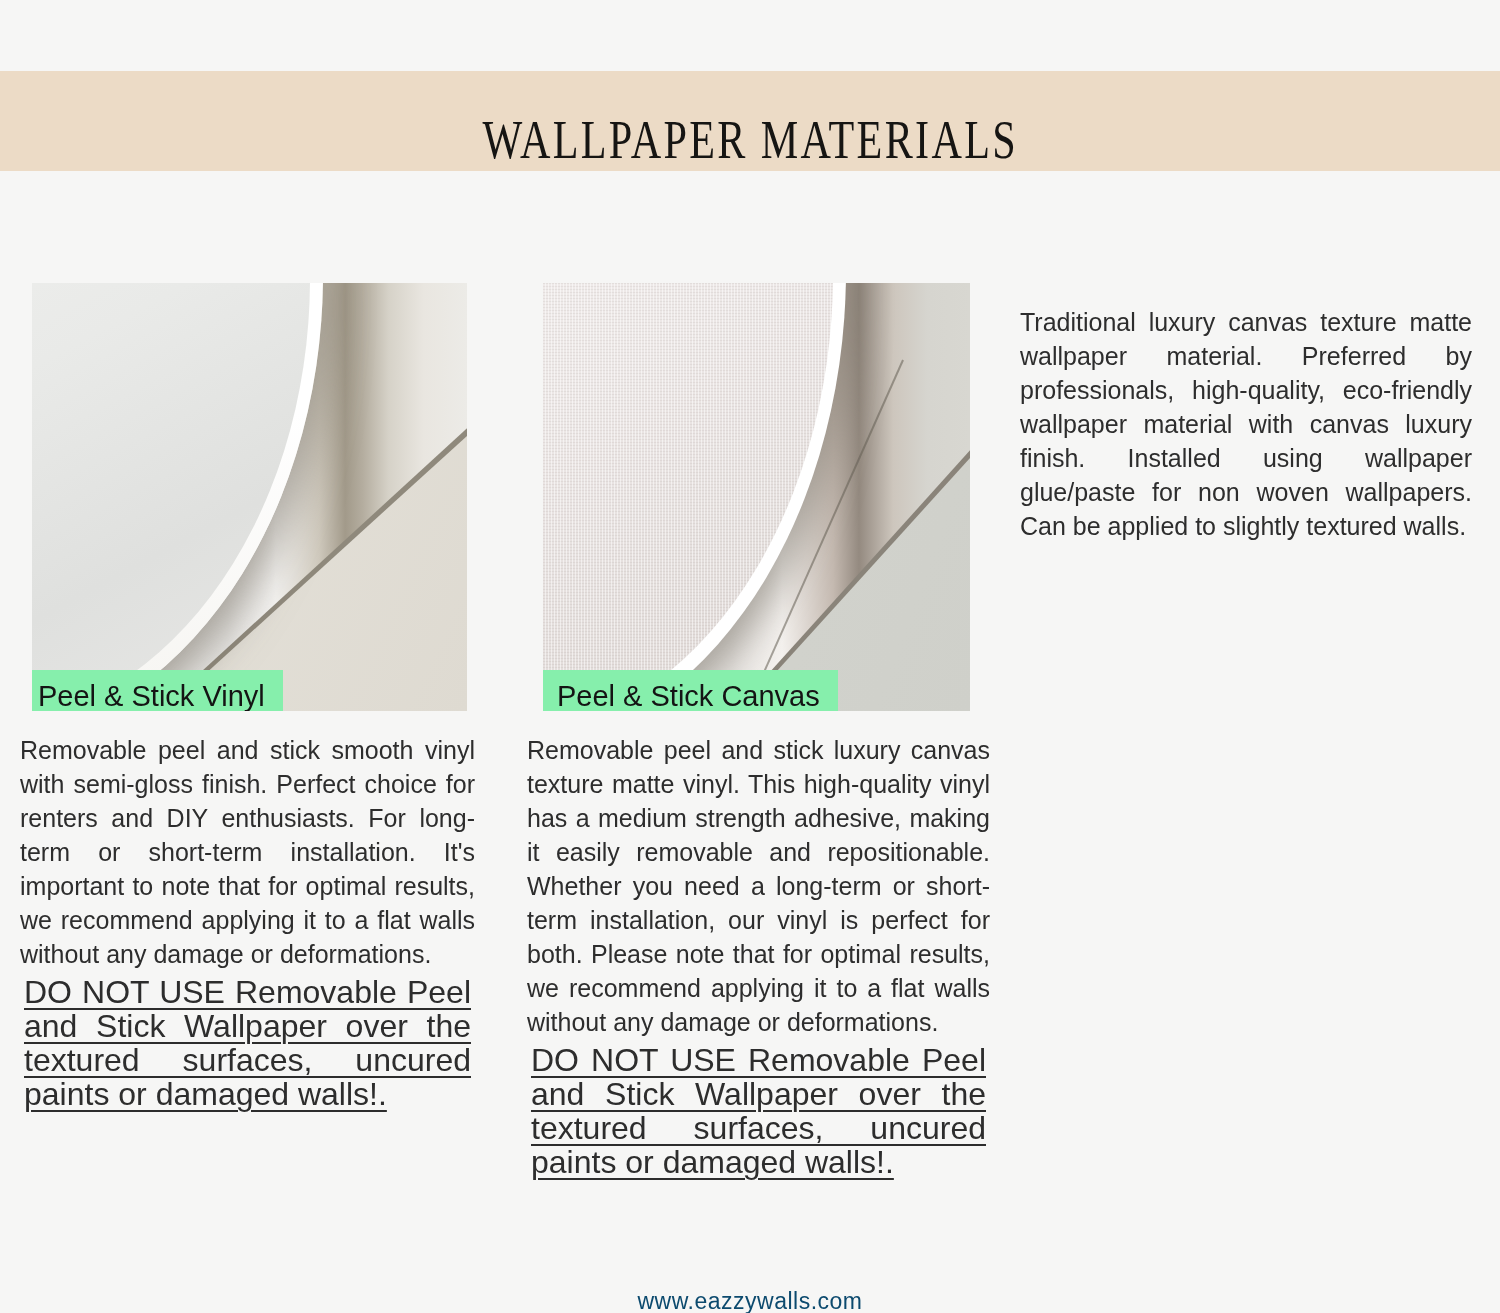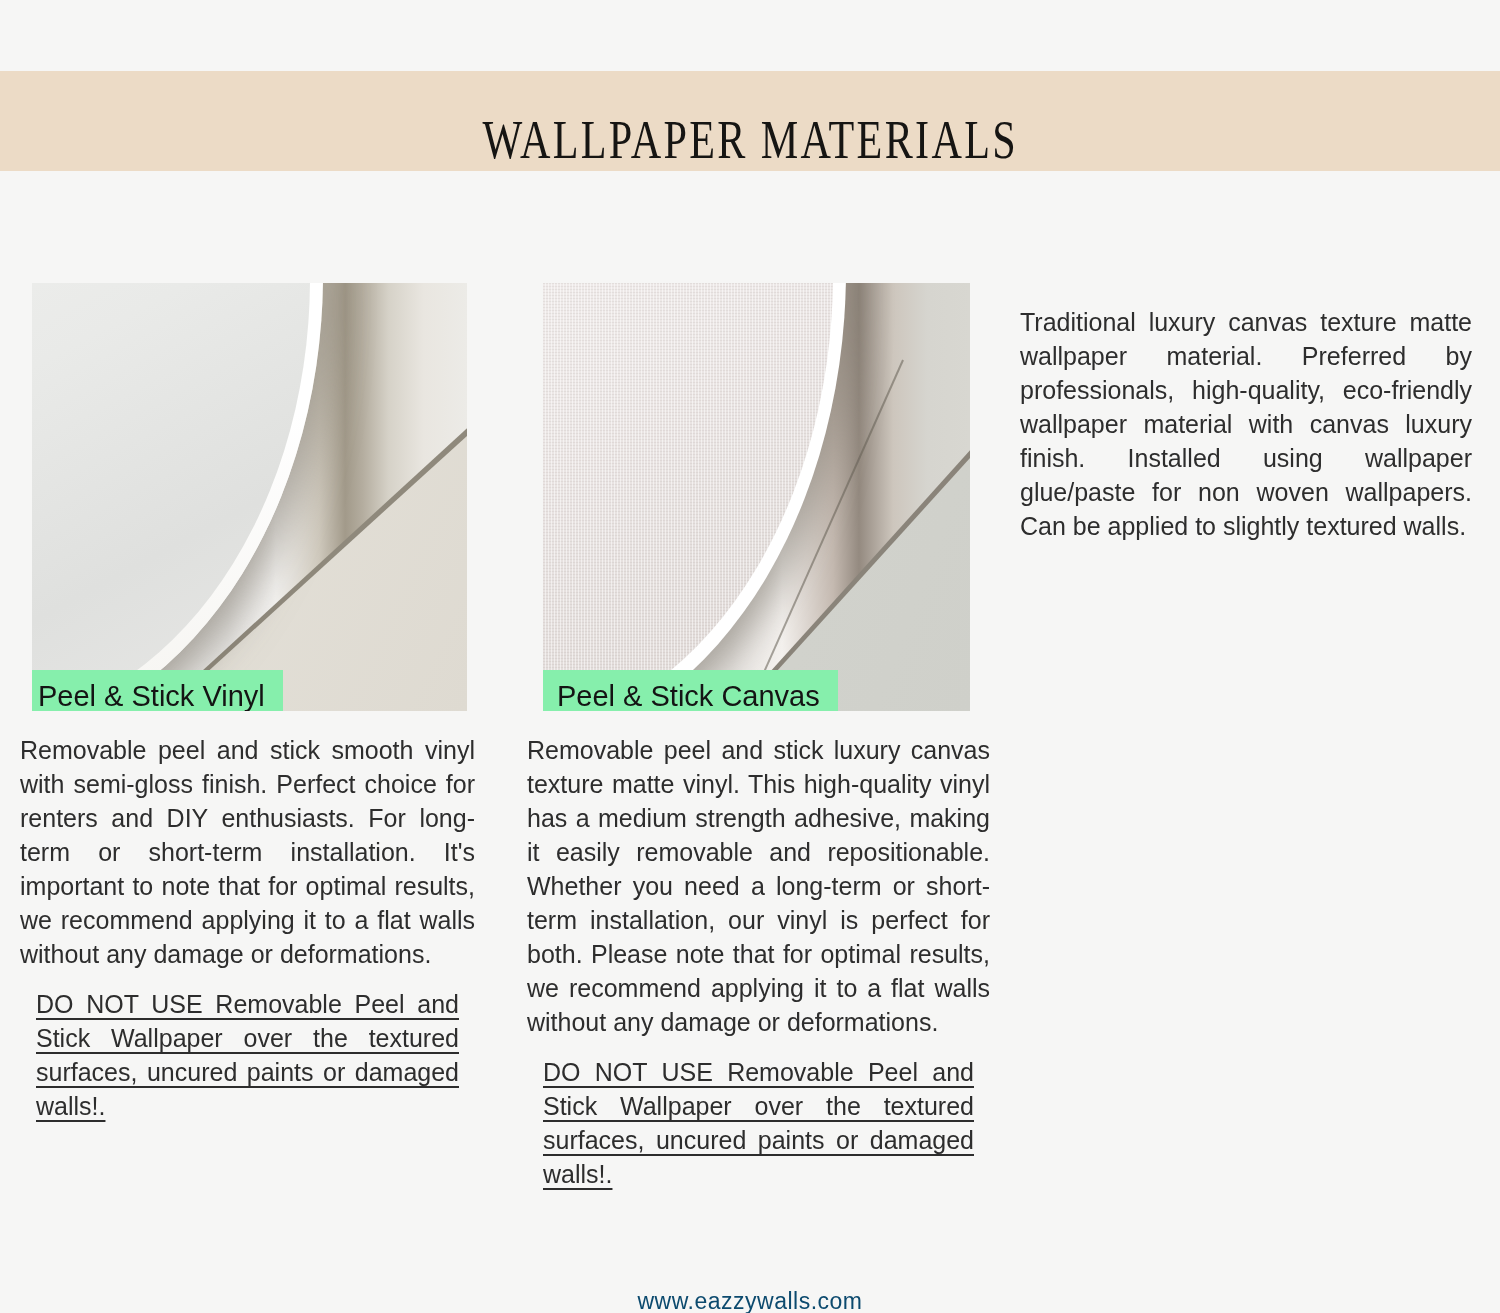--- a/index.html
+++ b/index.html
@@ -56,22 +56,22 @@
   .col-2 .label { left: -4px; }
   .col-3 .label { left: -2px; }
 
   .desc {
     margin: 22px 0 0;
     font-size: 25px; line-height: 34px;
     text-align: justify;
     color: #2d2d2d;
   }
   .warning {
-    margin: 16px;
-    font-size: 25px; line-height: 34px;
+    margin: 4px;
+    font-size: 32px; line-height: 34px;
     text-align: justify;
     color: #2d2d2d;
     text-decoration: underline;
     text-decoration-thickness: 2px;
     text-underline-offset: 5px;
   }
   .warning:empty { display: none; }
 
   
   .v-bg { inset: 0;

